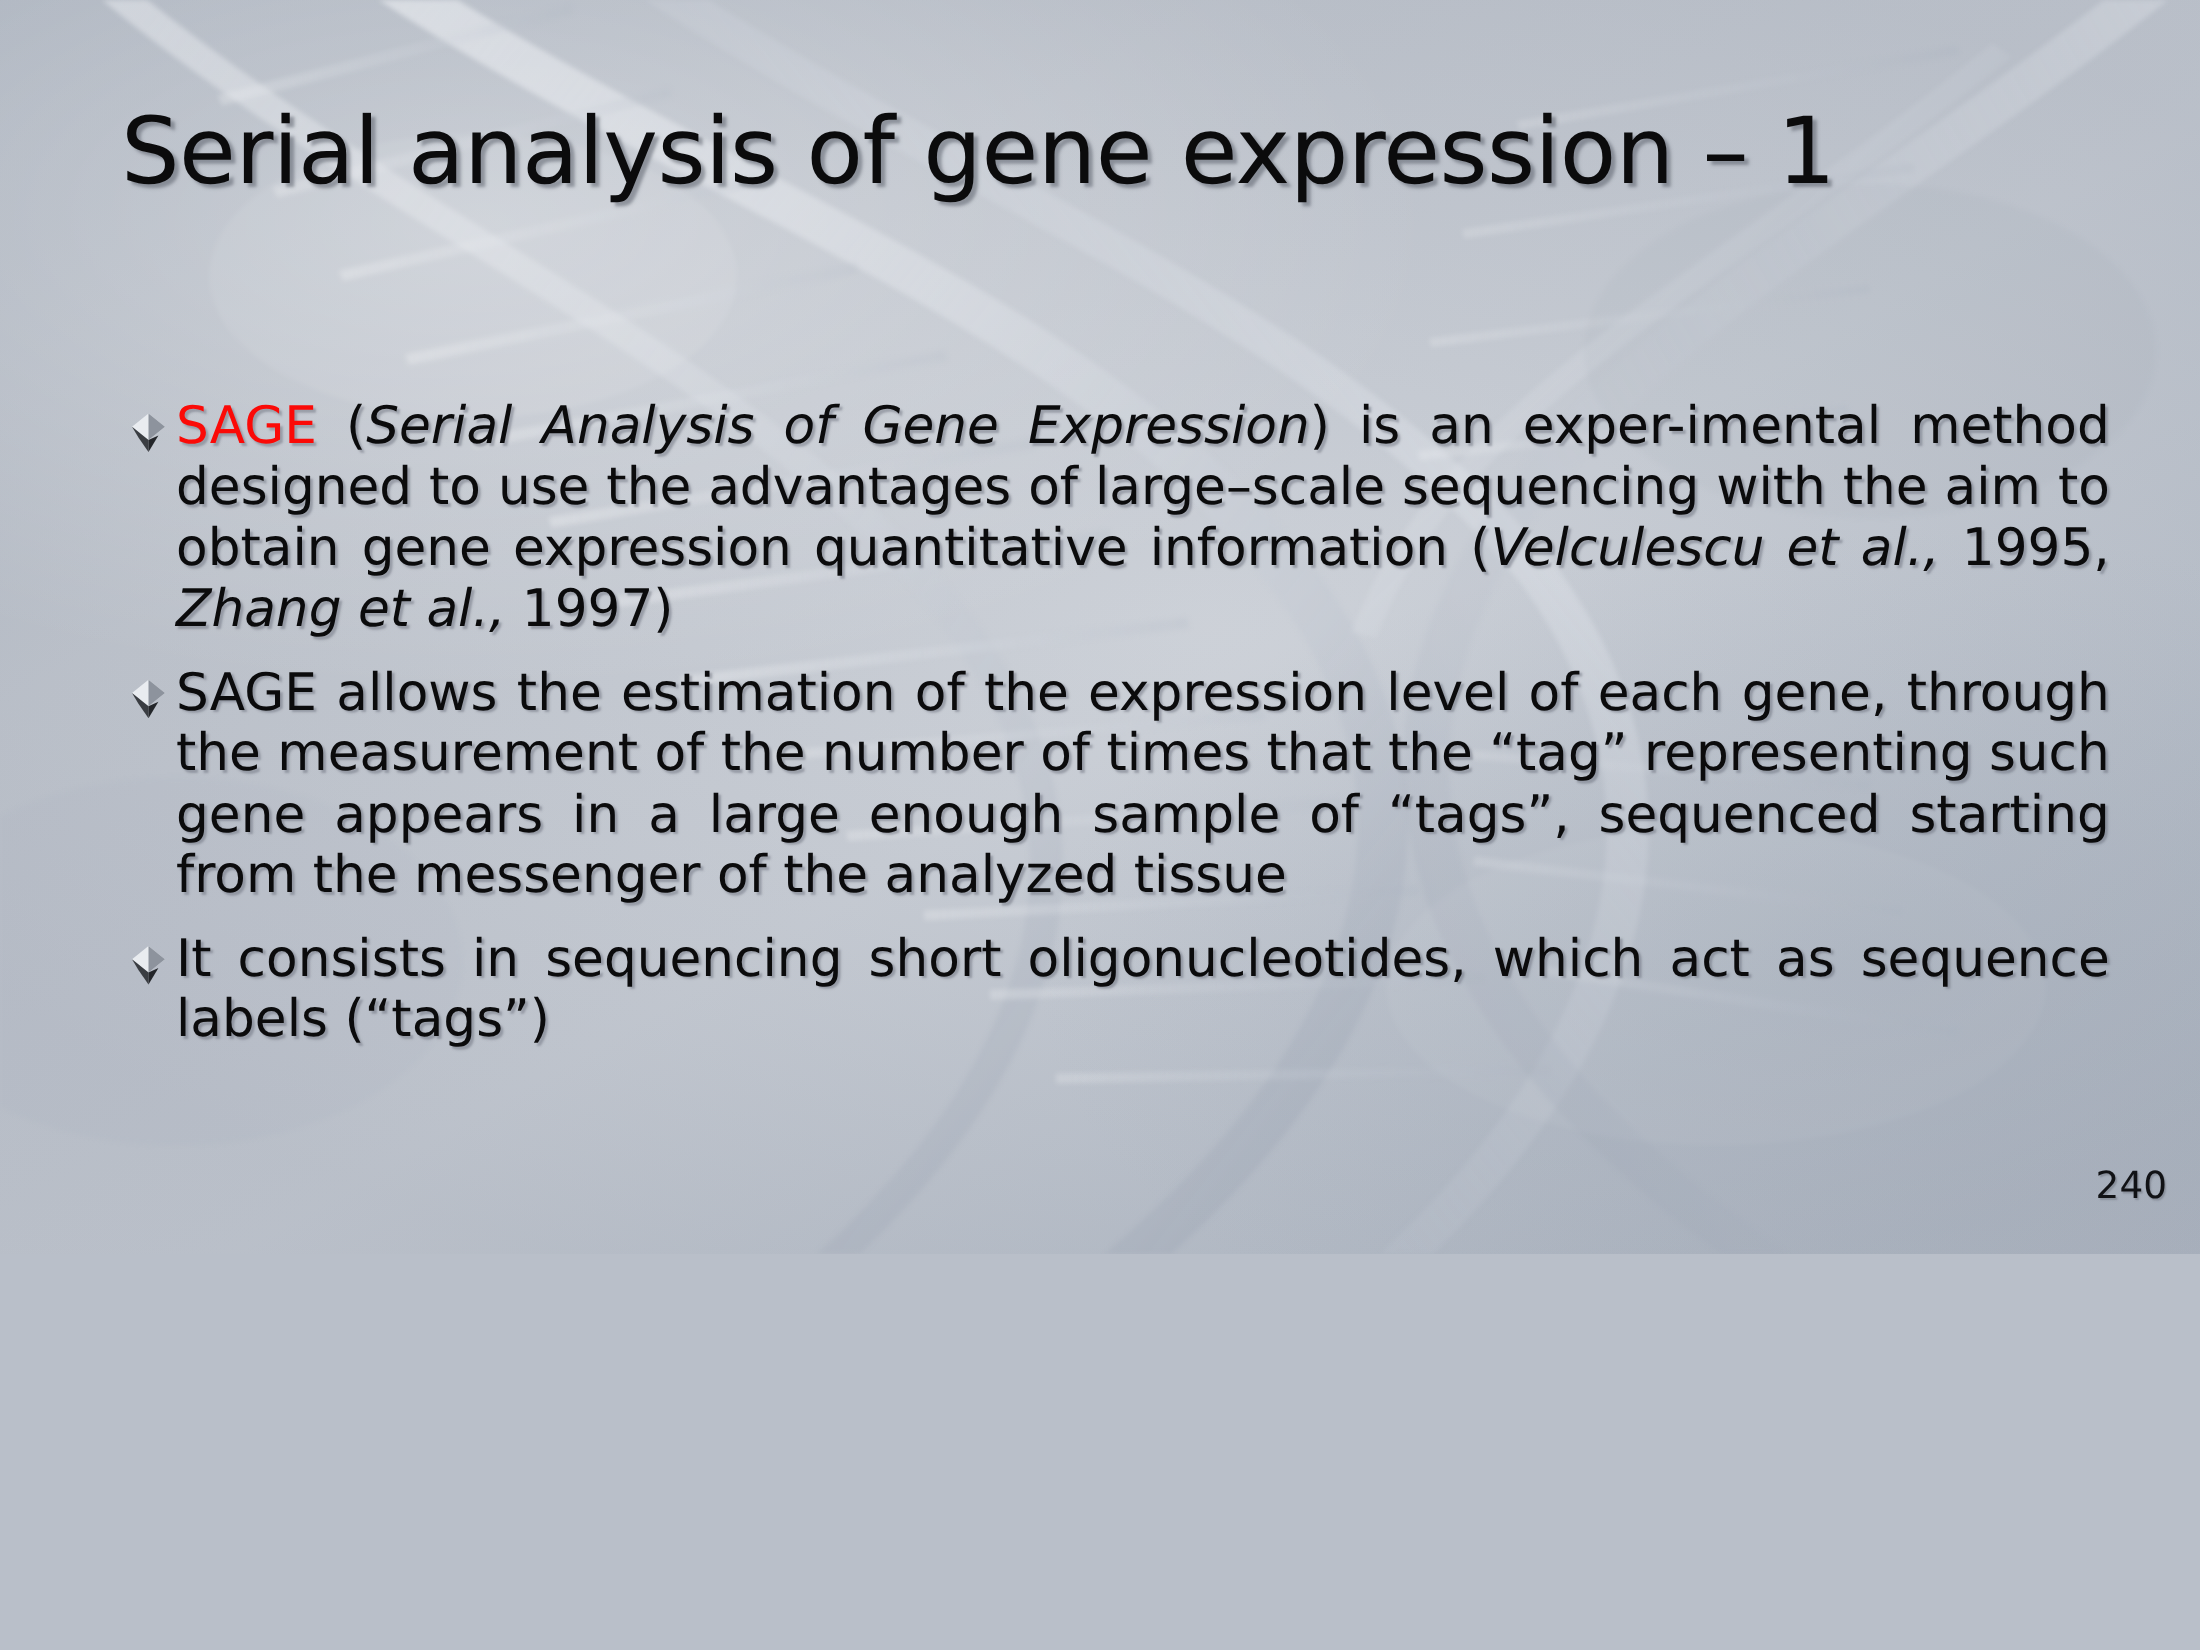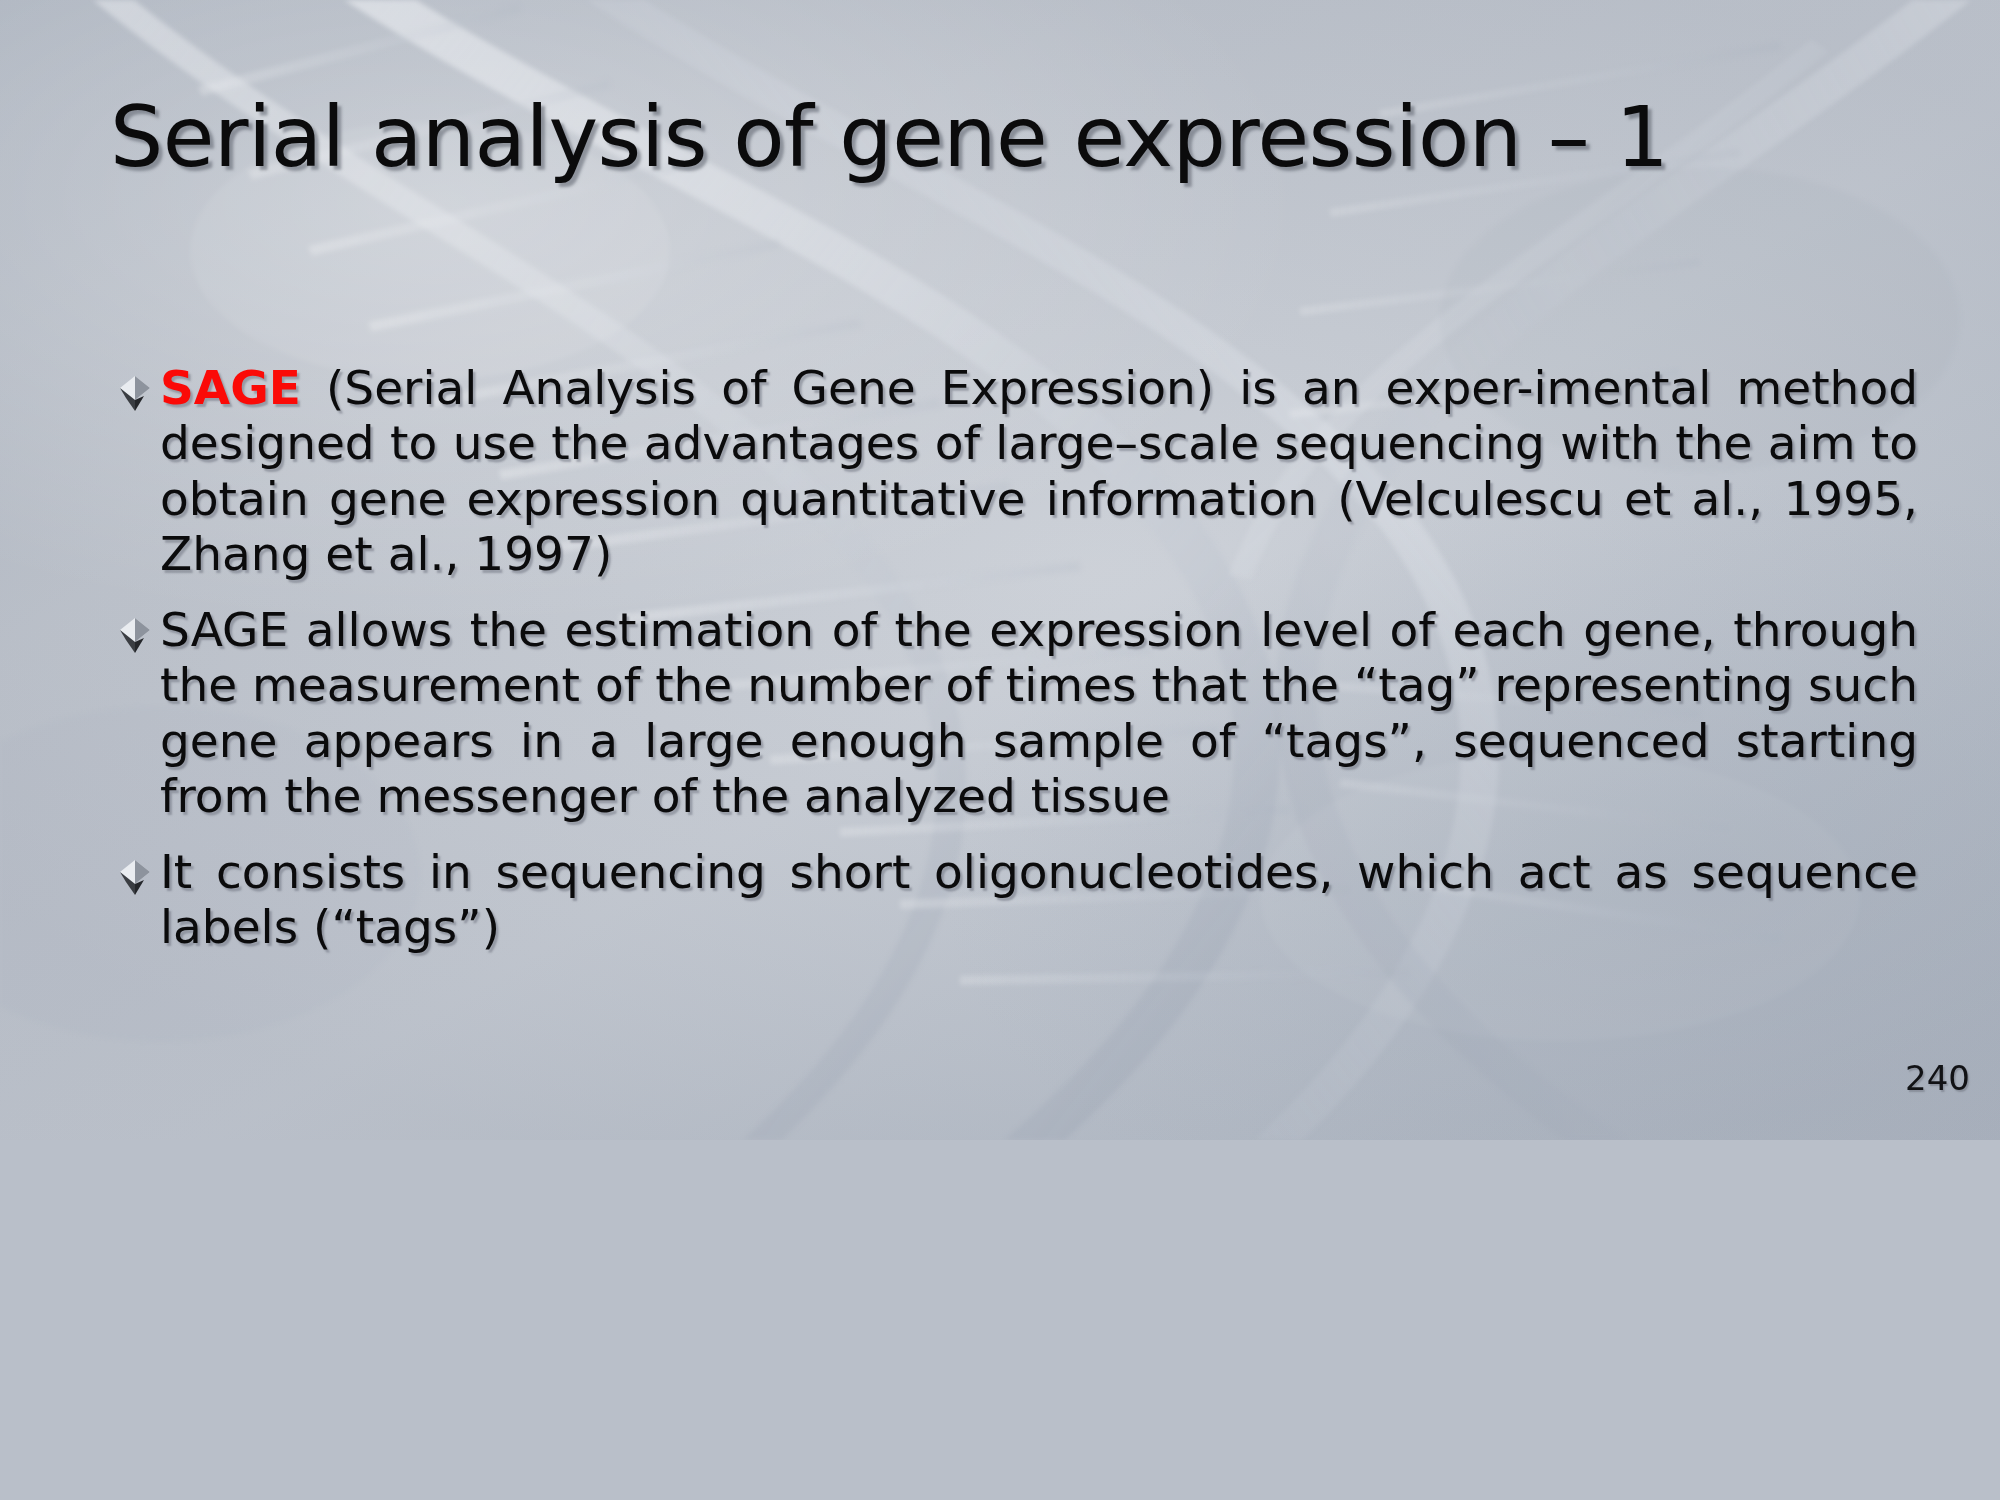--- a/index.html
+++ b/index.html
@@ -83,22 +83,22 @@
     flex: 1 1 auto;
     font-size: 47px;
     line-height: 1.18;
     color: #0b0b0c;
     text-align: justify;
     text-justify: inter-word;
     text-shadow: 2.5px 2.5px 2px rgba(95,100,112,0.45);
   }
   .bullet-text .lastline { display: inline; margin-top: 20px; }
 
-  .em-italic { }
-  .sage-red  { color: #fb0a07; font-weight: bold; }
+  .em-italic { font-style: italic; }
+  .sage-red  { color: #fb0a07; }
 
   
   #page-number {
     position: absolute;
     right: 30px;
     bottom: 42px;
     font-size: 34px;
     color: #111215;
     text-shadow: 1.5px 1.5px 1.5px rgba(100,105,115,0.45);
   }

